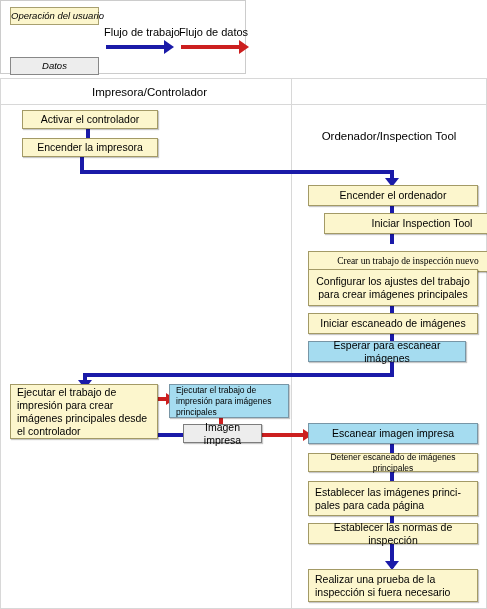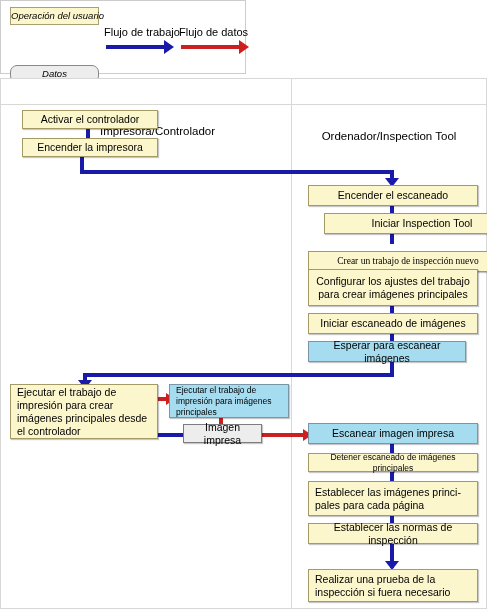--- a/index.html
+++ b/index.html
@@ -35,21 +35,21 @@
     box-sizing: border-box;
     border: 1px solid #8a8a6e;
     font-size: 9.5px;
     line-height: 16px;
     text-align: center;
     white-space: nowrap;
     font-style: italic;
   }
   #legend-user   { top: 6px;  background: #fcf6cd; border-color: #a8a070; }
   #legend-system { top: 27px; background: #a5dcf0; border-color: #6f8fa0; }
-  #legend-data   { top: 64px; background: #ededed; border-color: #888888; border-radius: 7px; }
+  #legend-data   { top: 56px; background: #ededed; border-color: #888888; }
 
   .legend-flow {
     position: absolute;
     font-size: 11px;
     white-space: nowrap;
   }
   #legend-wf-label { left: 103px; top: 25px; }
   #legend-df-label { left: 178px; top: 25px; }
 
   .legend-arrow-line {
@@ -91,21 +91,21 @@
   }
   .lane-title {
     position: absolute;
     top: 79px;
     height: 26px;
     line-height: 26px;
     font-size: 11.5px;
     text-align: center;
     white-space: nowrap;
   }
-  #lane-title-left  { left: 12px;   width: 291px; margin-top: 39px; }
+  #lane-title-left  { left: 4px;   width: 291px; }
   #lane-title-right { left: 291px; width: 196px; margin-top: 44px; }
   #lane-divider {
     position: absolute;
     left: 291px;
     top: 79px;
     width: 1px;
     height: 530px;
     background: #d8d8d8;
   }
 
@@ -215,21 +215,21 @@
 <div class="conn vwf" style="left:390px; top:444px; height:10px;"></div>
 <div class="conn vwf" style="left:390px; top:472px; height:11px;"></div>
 <div class="conn vwf" style="left:390px; top:516px; height:11px;"></div>
 <div class="conn vwf" style="left:390px; top:544px; height:24px;"></div>
 <div class="head-down wf" style="left:385px; top:561px;"></div>
 
 <div class="node user" style="left:22px; top:110px; width:136px; height:19px;">Activar el controlador</div>
 
 <div class="node user" style="left:22px; top:138px; width:136px; height:19px;">Encender la impresora</div>
 
-<div class="node user" style="left:308px; top:185px; width:170px; height:21px;">Encender el escaneado</div>
+<div class="node user" style="left:308px; top:185px; width:170px; height:21px;">Encender el ordenador</div>
 
 <div class="node user" style="left:324px; top:213px; width:196px; height:21px;">Iniciar Inspection Tool</div>
 
 <div class="node user small" style="left:308px; top:251px; width:200px; height:21px;font-family:Liberation Serif, serif;">Crear un trabajo de inspección nuevo</div>
 
 <div class="node user" style="left:308px; top:269px; width:170px; height:37px;">Configurar los ajustes del trabajo para crear imágenes principales</div>
 
 <div class="node user" style="left:308px; top:313px; width:170px; height:21px;">Iniciar escaneado de imágenes</div>
 
 <div class="node system" style="left:308px; top:341px; width:158px; height:21px;text-align:center;">Esperar para escanear imágenes</div>

